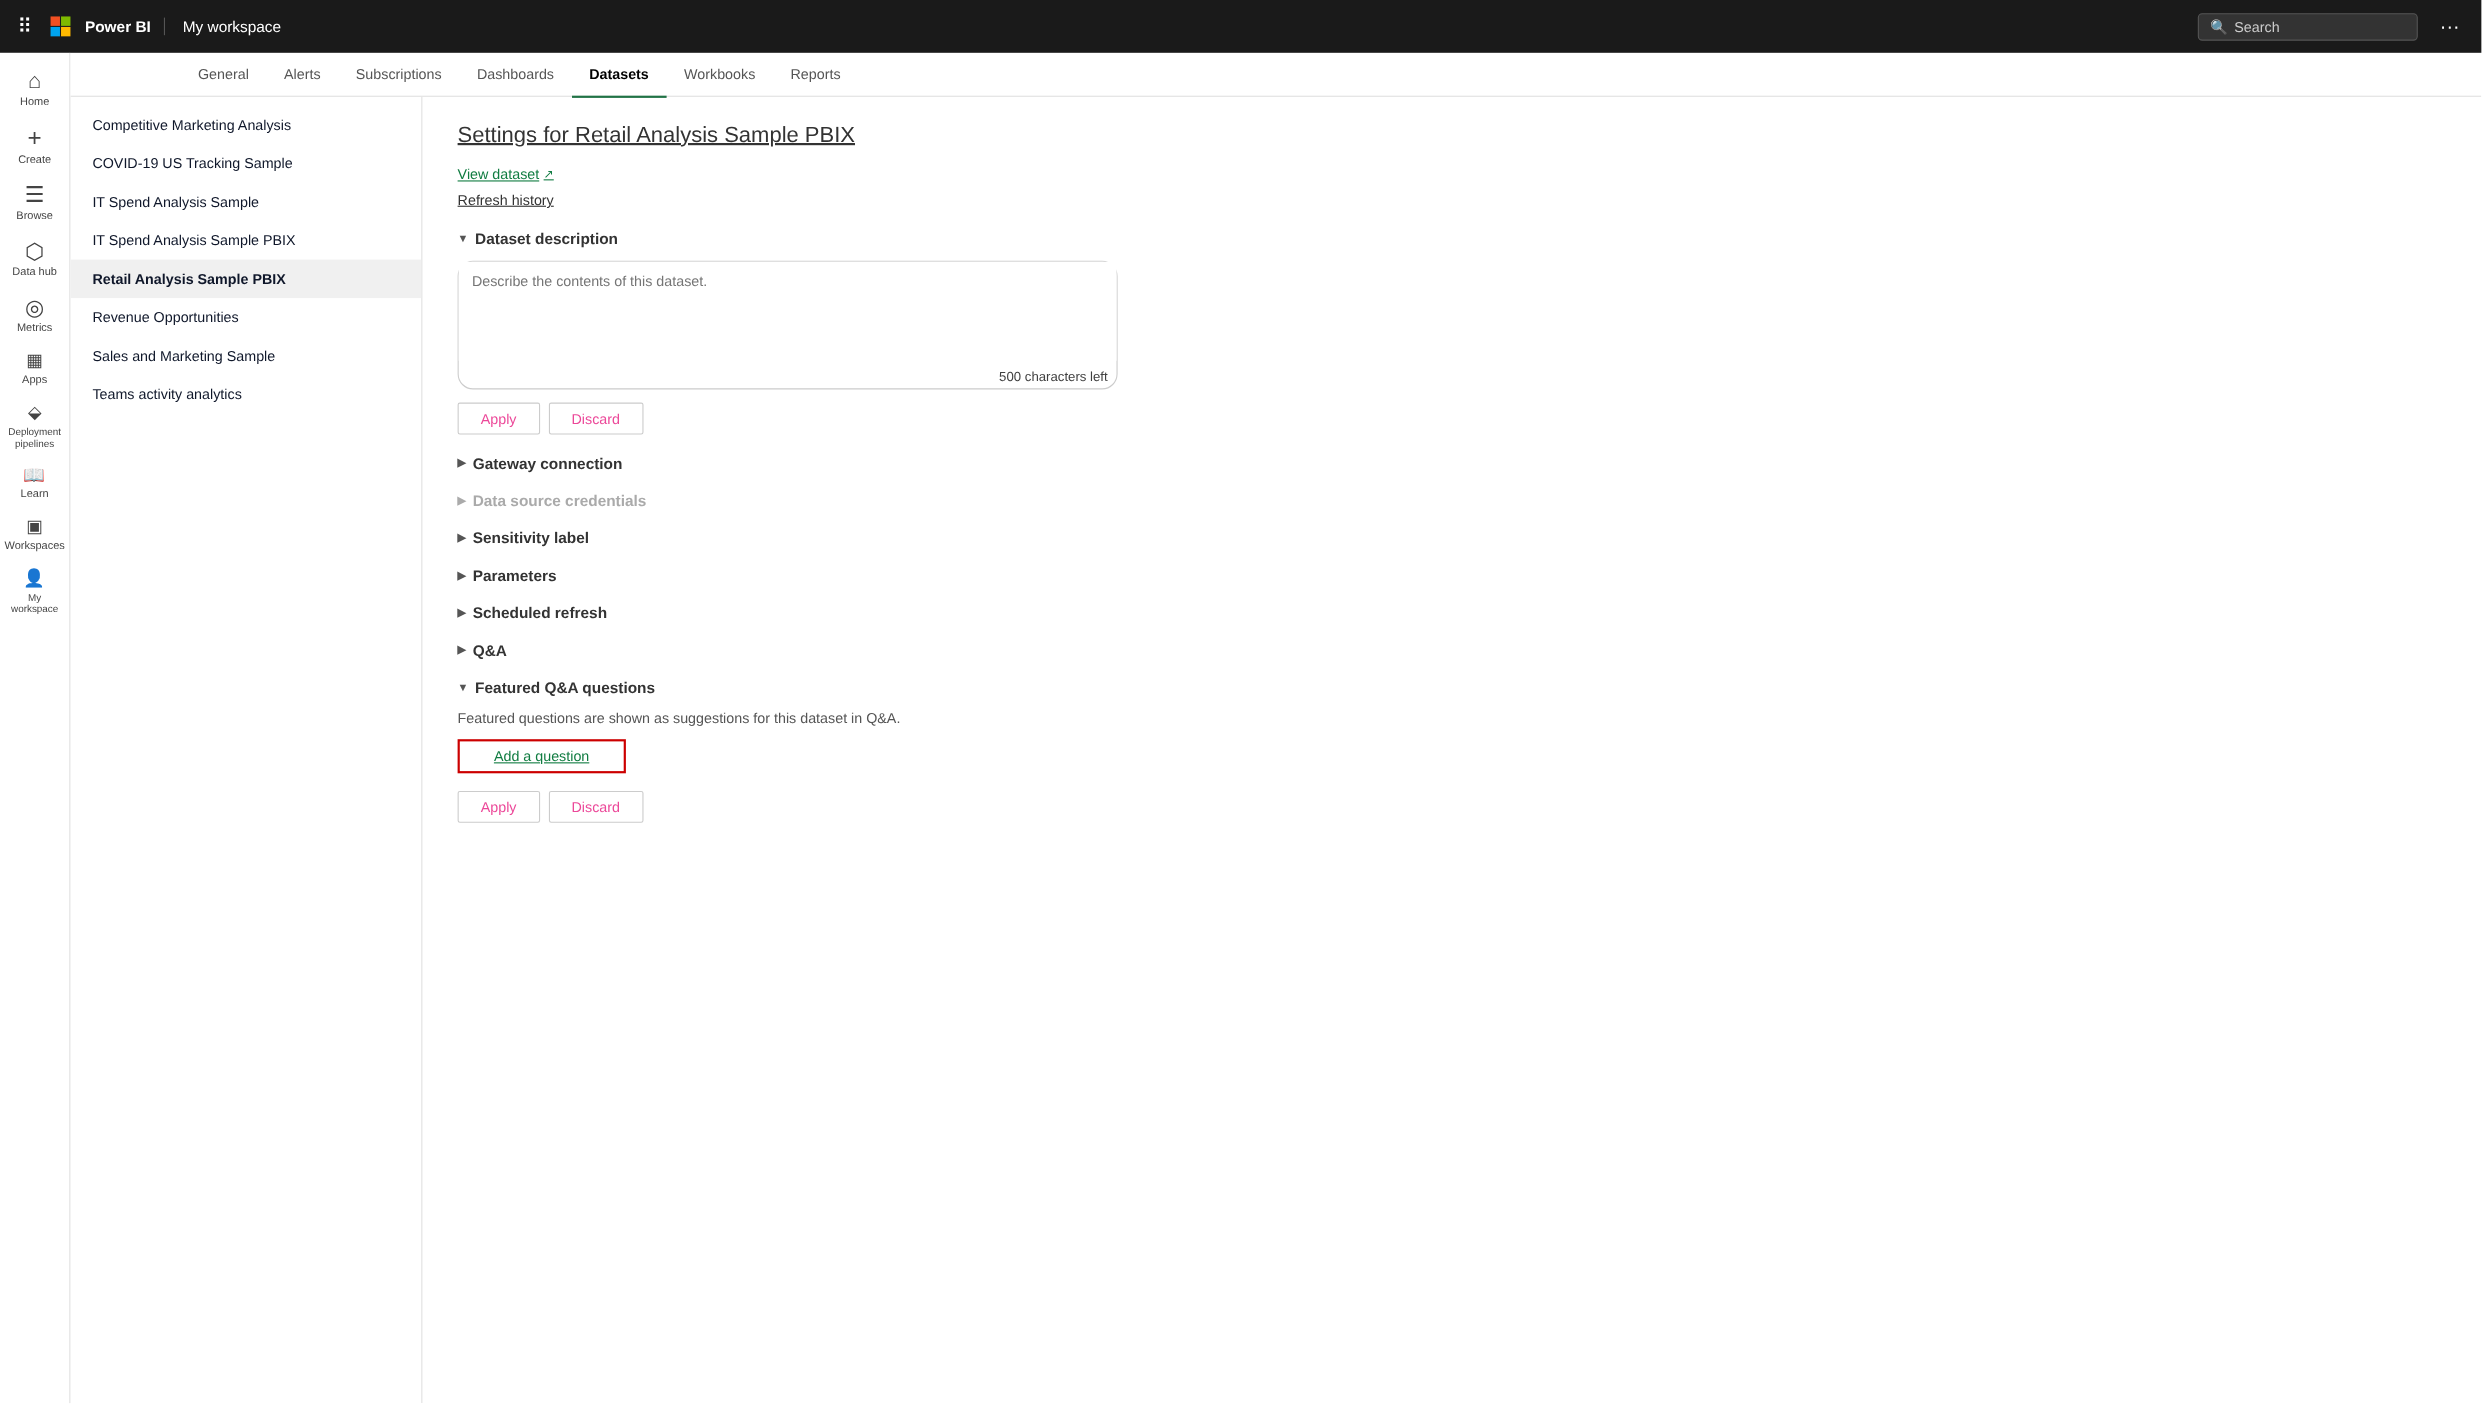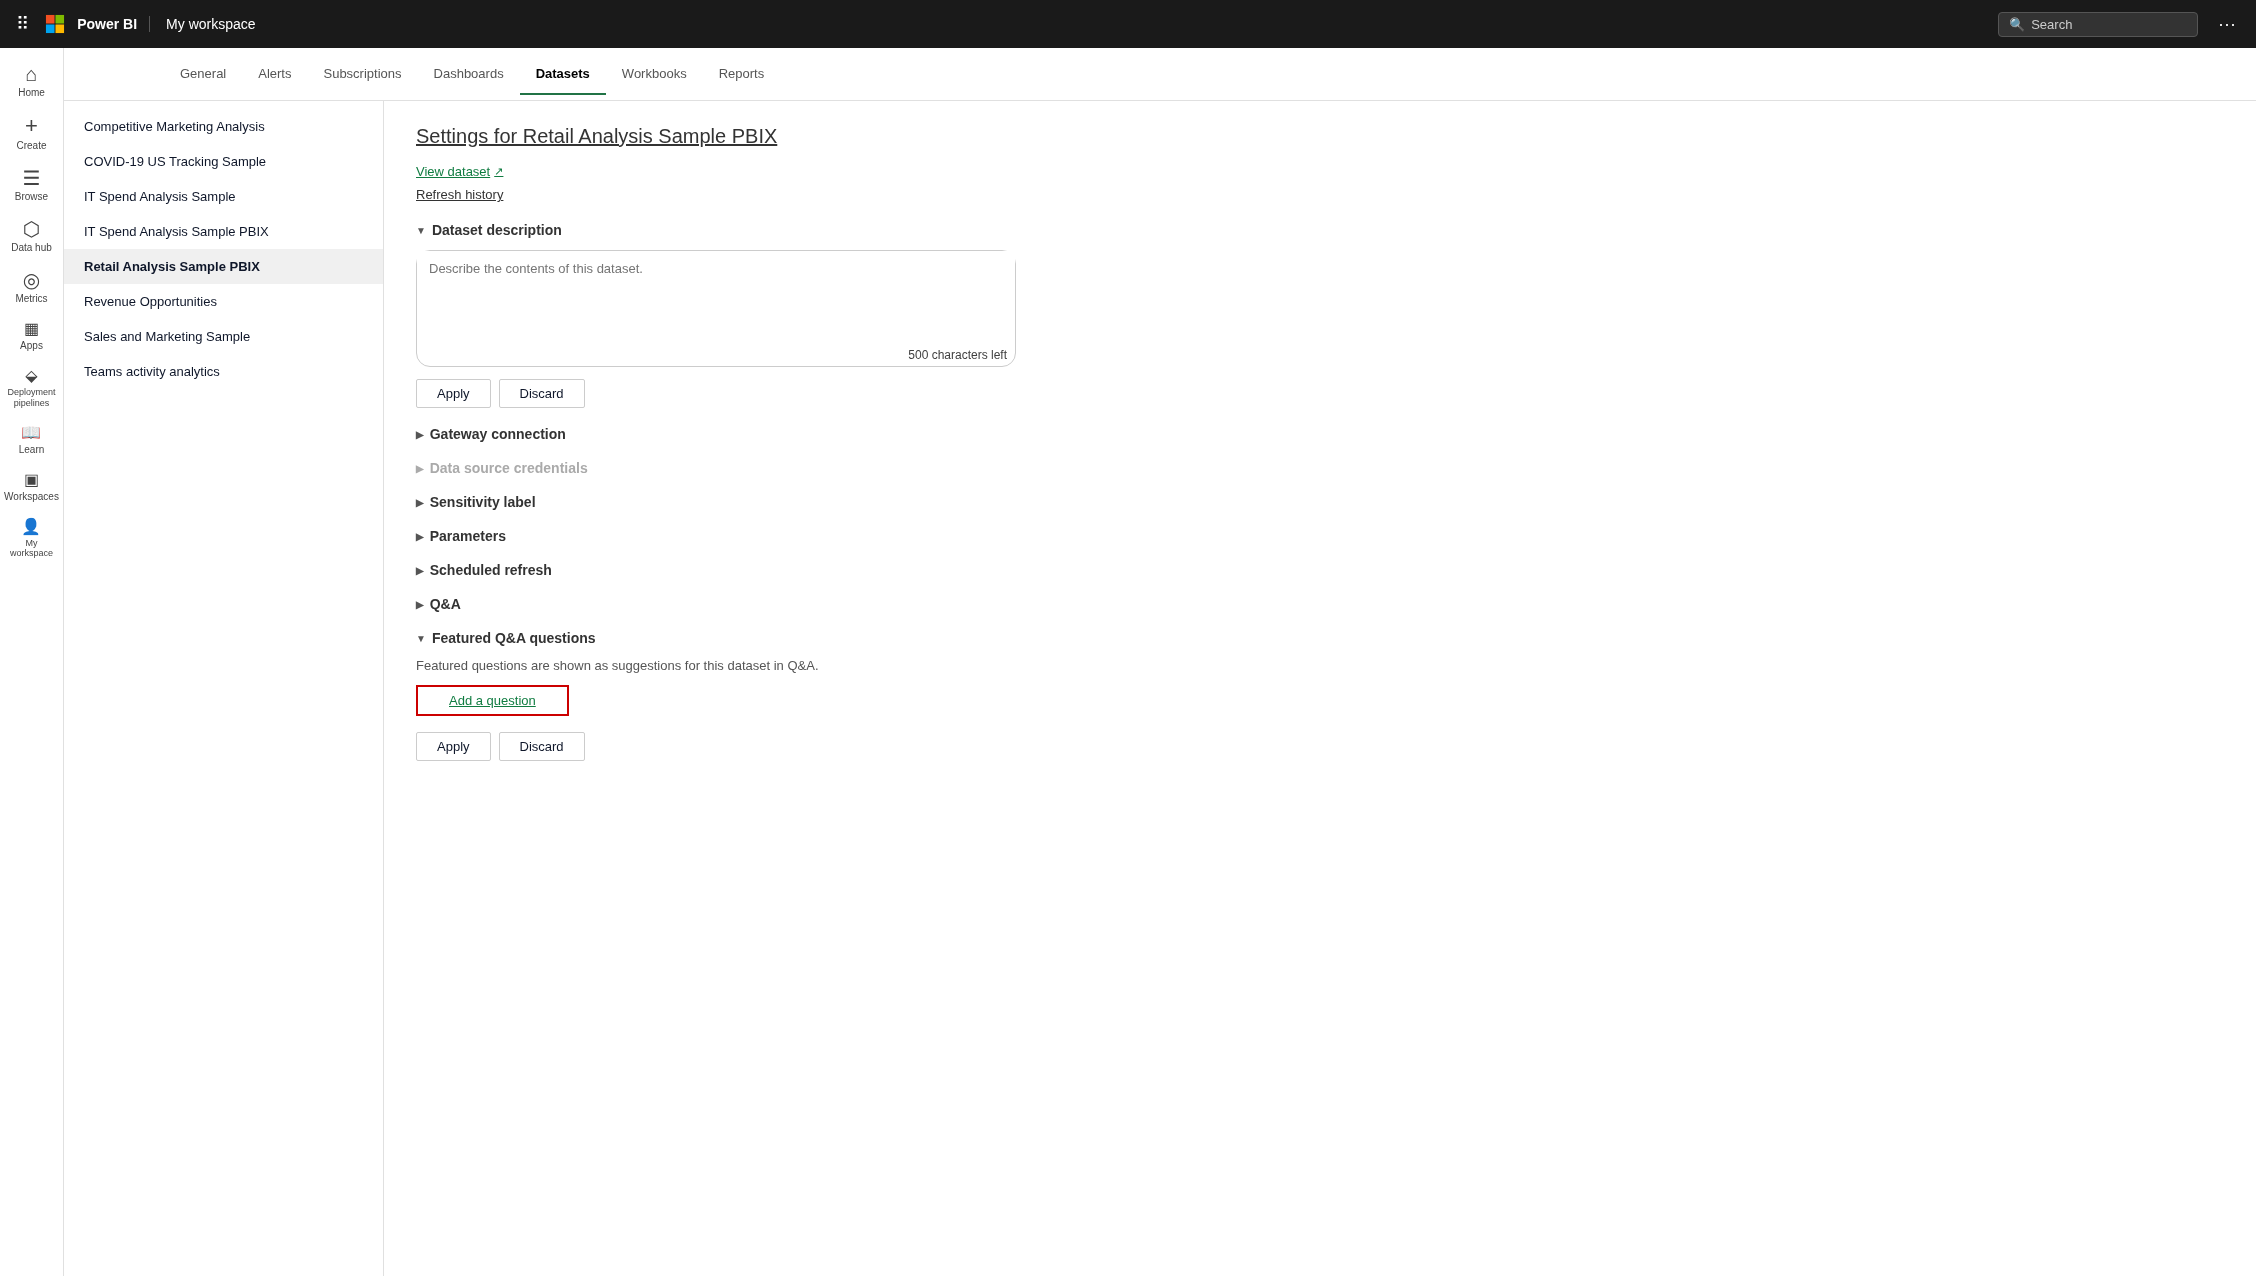--- a/index.html
+++ b/index.html
@@ -91,26 +91,26 @@
       cursor: pointer;
       gap: 3px;
       color: #444;
     }
     .sidebar-item .si-icon { font-size: 20px; line-height: 1; }
     .sidebar-item .si-label { font-size: 10px; text-align: center; line-height: 1.2; }
 
     
     .subtabs-nav {
       display: flex;
-      align-items: center;
+      align-items: flex-start;
       border-bottom: 1px solid #e0e0e0;
       padding: 0 0 0 100px;
       background: #fff;
       flex-shrink: 0;
-      height: 53px;
+      height: 40px;
     }
     .subtab {
       padding: 12px 16px;
       cursor: pointer;
       font-size: 13px;
       color: #555;
       border-bottom: 2px solid transparent;
       margin-bottom: -1px;
     }
     .subtab.active {
@@ -233,21 +233,21 @@
       gap: 8px;
       margin: 12px 0;
     }
     .btn {
       padding: 6px 20px;
       font-size: 13px;
       border: 1px solid #ccc;
       background: #fff;
       cursor: pointer;
       border-radius: 2px;
-      color: #0f172a;
+      color: #ec4899;
     }
     .btn.primary { background: #fff; }
 
     
     .section-body {
       max-width: 600px;
       margin-bottom: 4px;
     }
 
     

